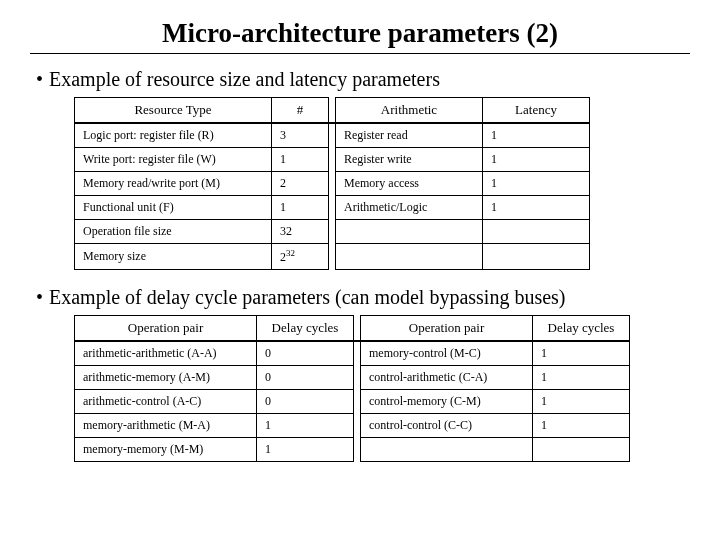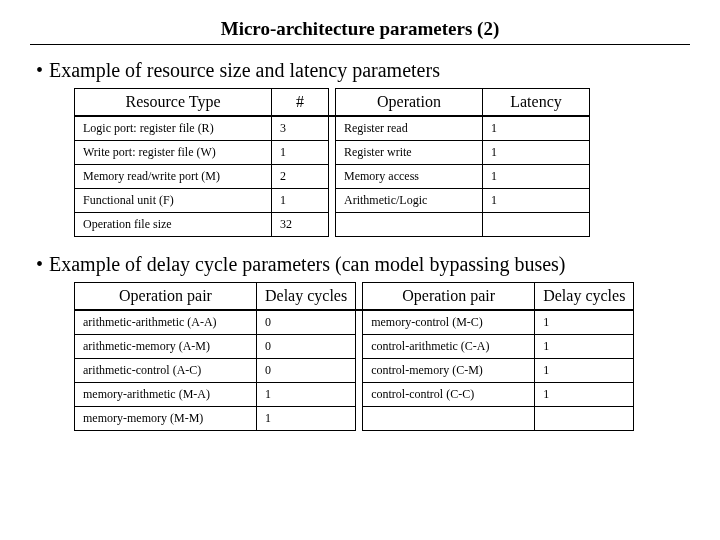--- a/index.html
+++ b/index.html
@@ -11,21 +11,21 @@
     background: #fff;
     color: #000;
     box-sizing: border-box;
   }
   .slide {
     padding: 18px 30px 10px 30px;
   }
   .title {
     text-align: center;
     font-weight: bold;
-    font-size: 19px;
+    font-size: 27px;
     margin: 0 0 4px 0;
   }
   .title-rule {
     border: none;
     border-top: 1.5px solid #000;
     margin: 0 0 14px 0;
   }
   .bullet {
     font-size: 20px;
     margin: 6px 0 6px 6px;
@@ -46,21 +46,21 @@
     border: 1px solid #000;
     padding: 4px 8px;
     text-align: left;
     vertical-align: middle;
     white-space: nowrap;
   }
   th {
     font-weight: normal;
     text-align: center;
     border-bottom: 2px solid #000;
-    font-size: 16px;
+    font-size: 13px;
   }
   .sep-col {
     border-left: none;
     border-right: none;
     border-top: none;
     border-bottom: none;
     width: 6px;
     padding: 0;
     background: #fff;
   }
@@ -97,21 +97,21 @@
     <span>Example of resource size and latency parameters</span>
   </div>
 
   <div class="tbl-wrap">
     <table class="t1">
       <tbody>
           <tr>
         <th>Resource Type</th>
         <th>#</th>
         <th class="sep-col-head"></th>
-        <th>Operation</th>
+        <th>Arithmetic</th>
         <th>Latency</th>
       </tr>
       <tr>
         <td>Logic port: register file (R)</td>
         <td>3</td>
         <td class="sep-col"></td>
         <td>Register read</td>
         <td>1</td>
       </tr>
       <tr>
@@ -131,20 +131,27 @@
       <tr>
         <td>Functional unit (F)</td>
         <td>1</td>
         <td class="sep-col"></td>
         <td>Arithmetic/Logic</td>
         <td>1</td>
       </tr>
       <tr>
         <td>Operation file size</td>
         <td>32</td>
+        <td class="sep-col"></td>
+        <td></td>
+        <td></td>
+      </tr>
+      <tr>
+        <td>Memory size</td>
+        <td>2<sup>32</sup></td>
         <td class="sep-col"></td>
         <td></td>
         <td></td>
       </tr>
     </tbody>
       </table>
   </div>
 
   <div class="bullet">
     <span class="dot">•</span>

